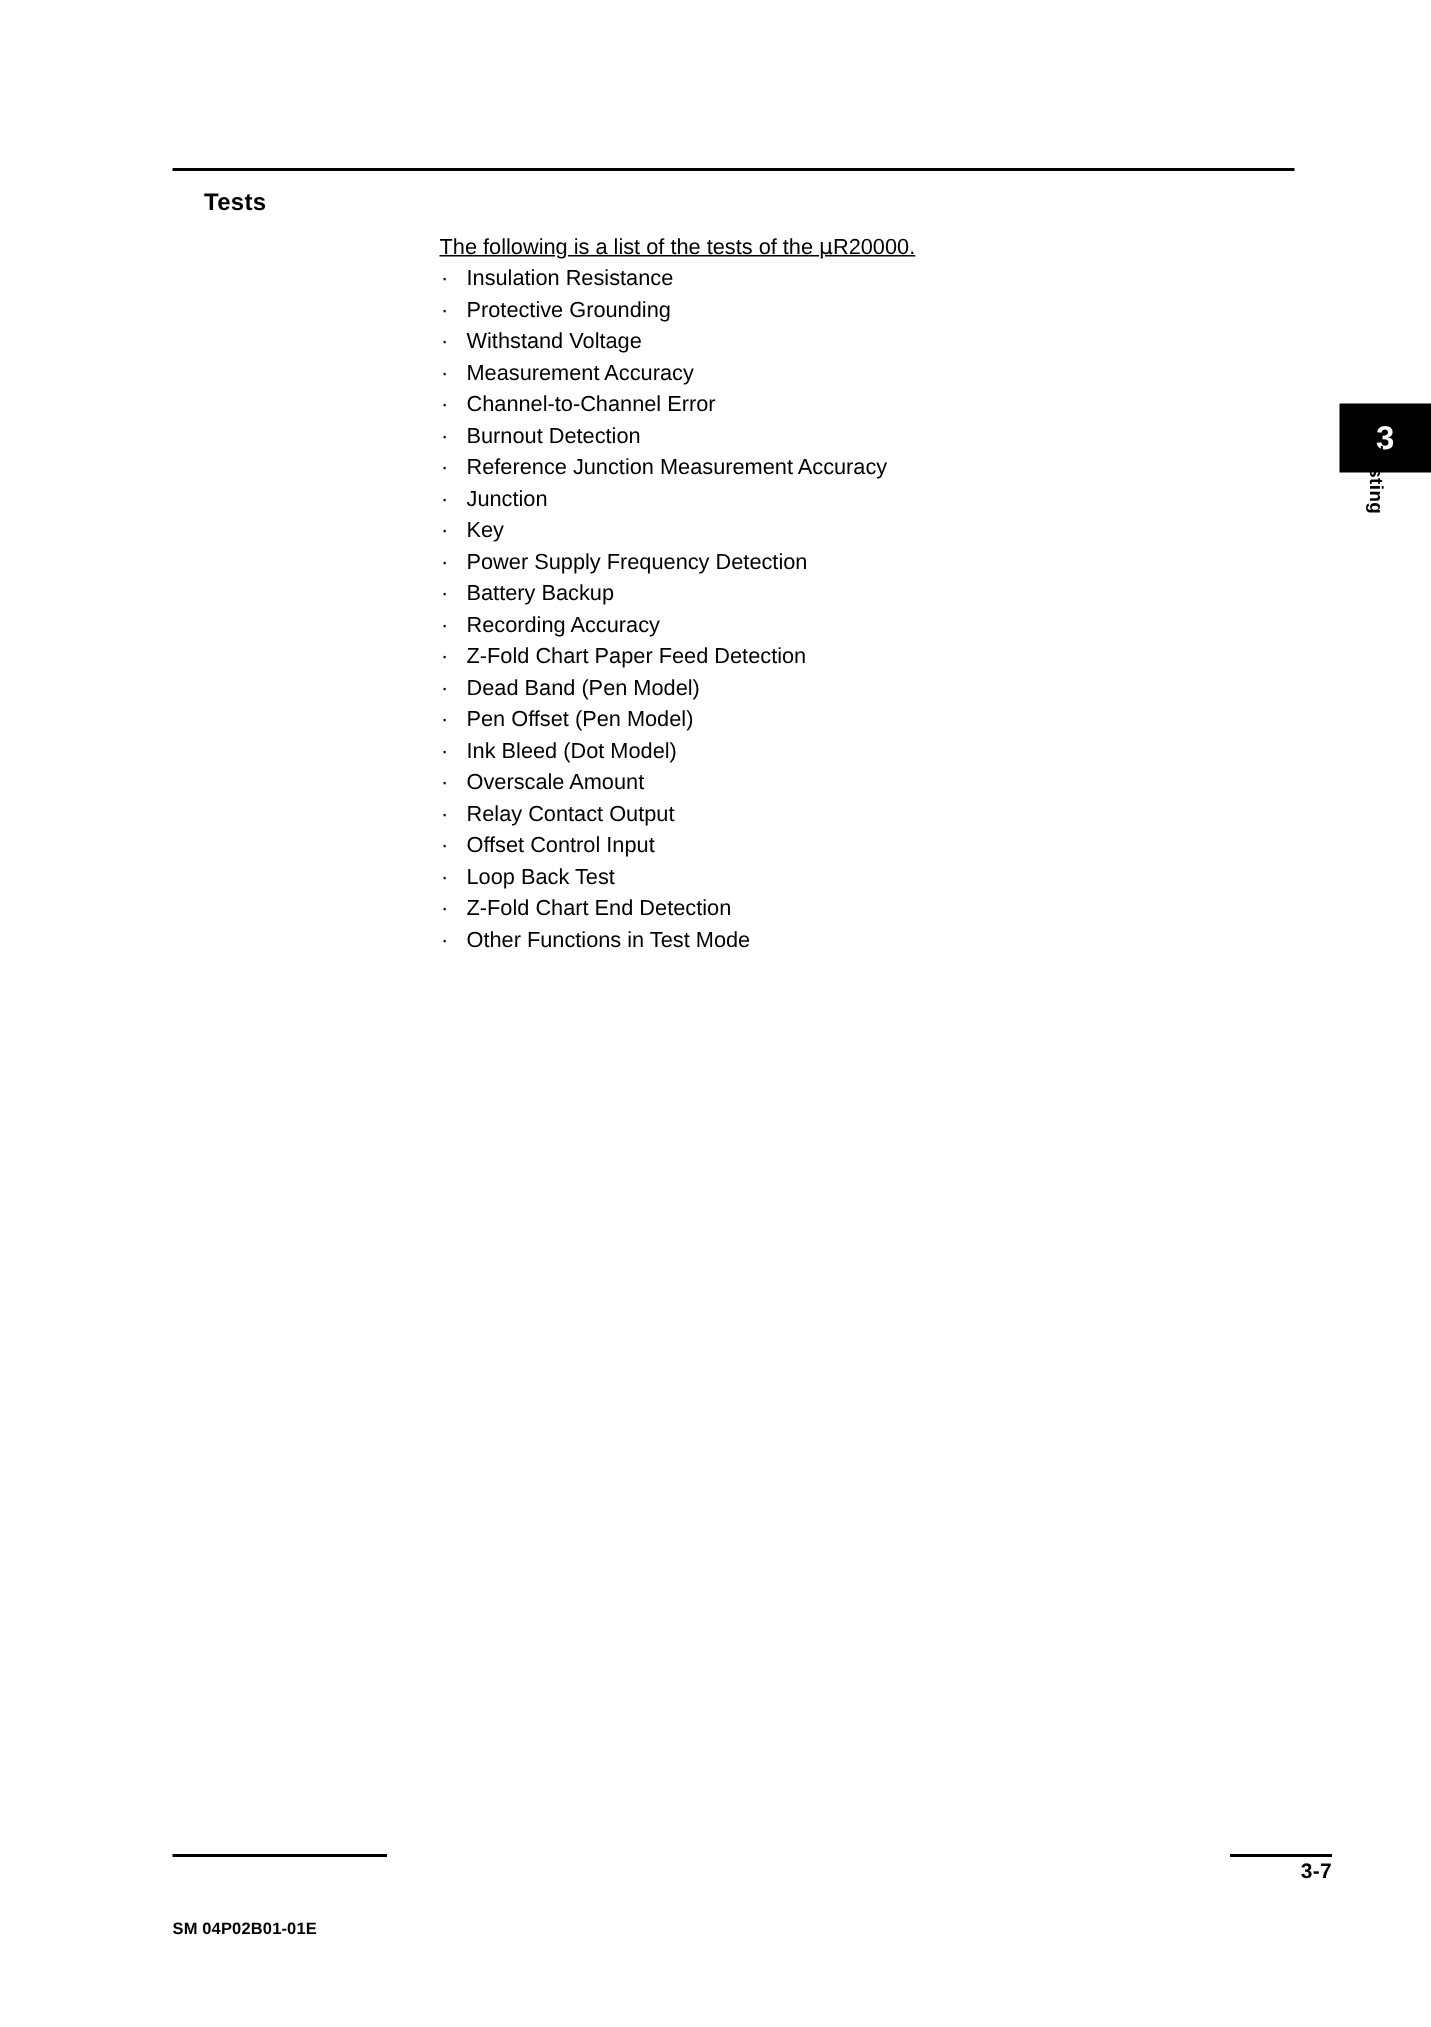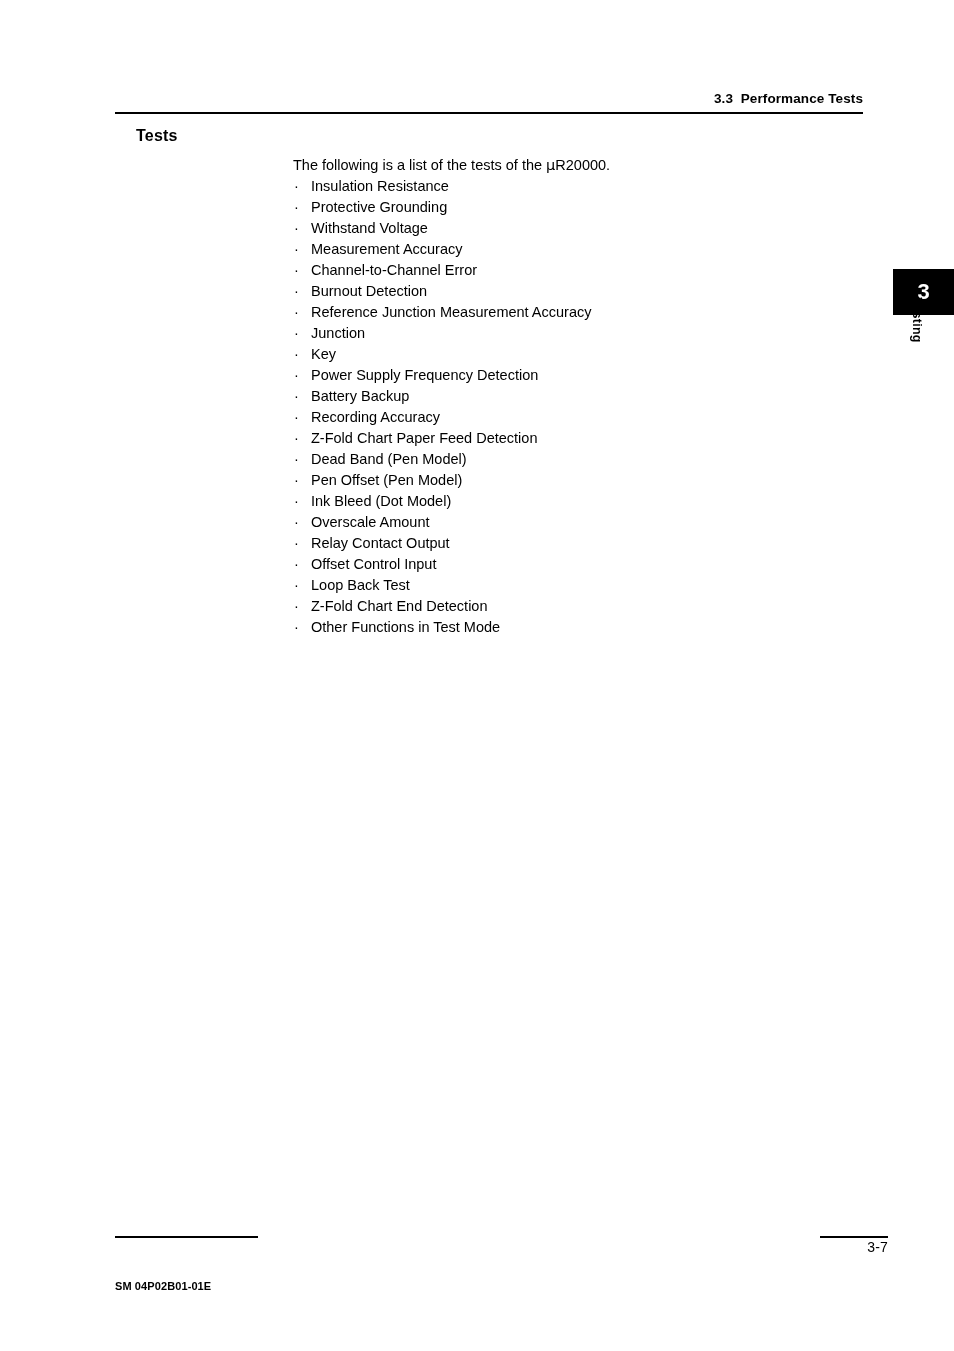--- a/index.html
+++ b/index.html
@@ -53,20 +53,21 @@
     position: absolute;
     left: 293px;
     top: 155px;
     width: 560px;
   }
   .intro {
     font-size: 14.5px;
     line-height: 21px;
     margin: 0 0 0 0;
     white-space: pre;
+    text-decoration: underline;
   }
   .mu {
     font-family: "DejaVu Sans", sans-serif;
     font-size: 14.5px;
   }
   .test-list {
     list-style: none;
     margin: 0;
     padding: 0;
   }
@@ -154,31 +155,30 @@
     white-space: pre;
     margin-top: 38px;
   }
   .footer-right {
     position: absolute;
     left: 788px;
     top: 1239px;
     width: 100px;
     text-align: right;
     font-size: 14px;
-    font-weight: normal;
+    font-weight: bold;
     letter-spacing: 0.2px;
     white-space: pre;
   }
 </style>
 </head>
 <body>
 
 <div class="page">
 
-  <div class="header-text">3.3  Performance Tests</div>
   <div class="header-rule"></div>
 
   <div class="section-heading">Tests</div>
 
   <div class="body-col">
     <p class="intro"><span>The following is a list of the tests of the </span><span class="mu">μ</span><span>R20000.</span></p>
 
     <ul class="test-list">
         <li><span class="bullet">·</span><span>Insulation Resistance</span></li>
         <li><span class="bullet">·</span><span>Protective Grounding</span></li>

